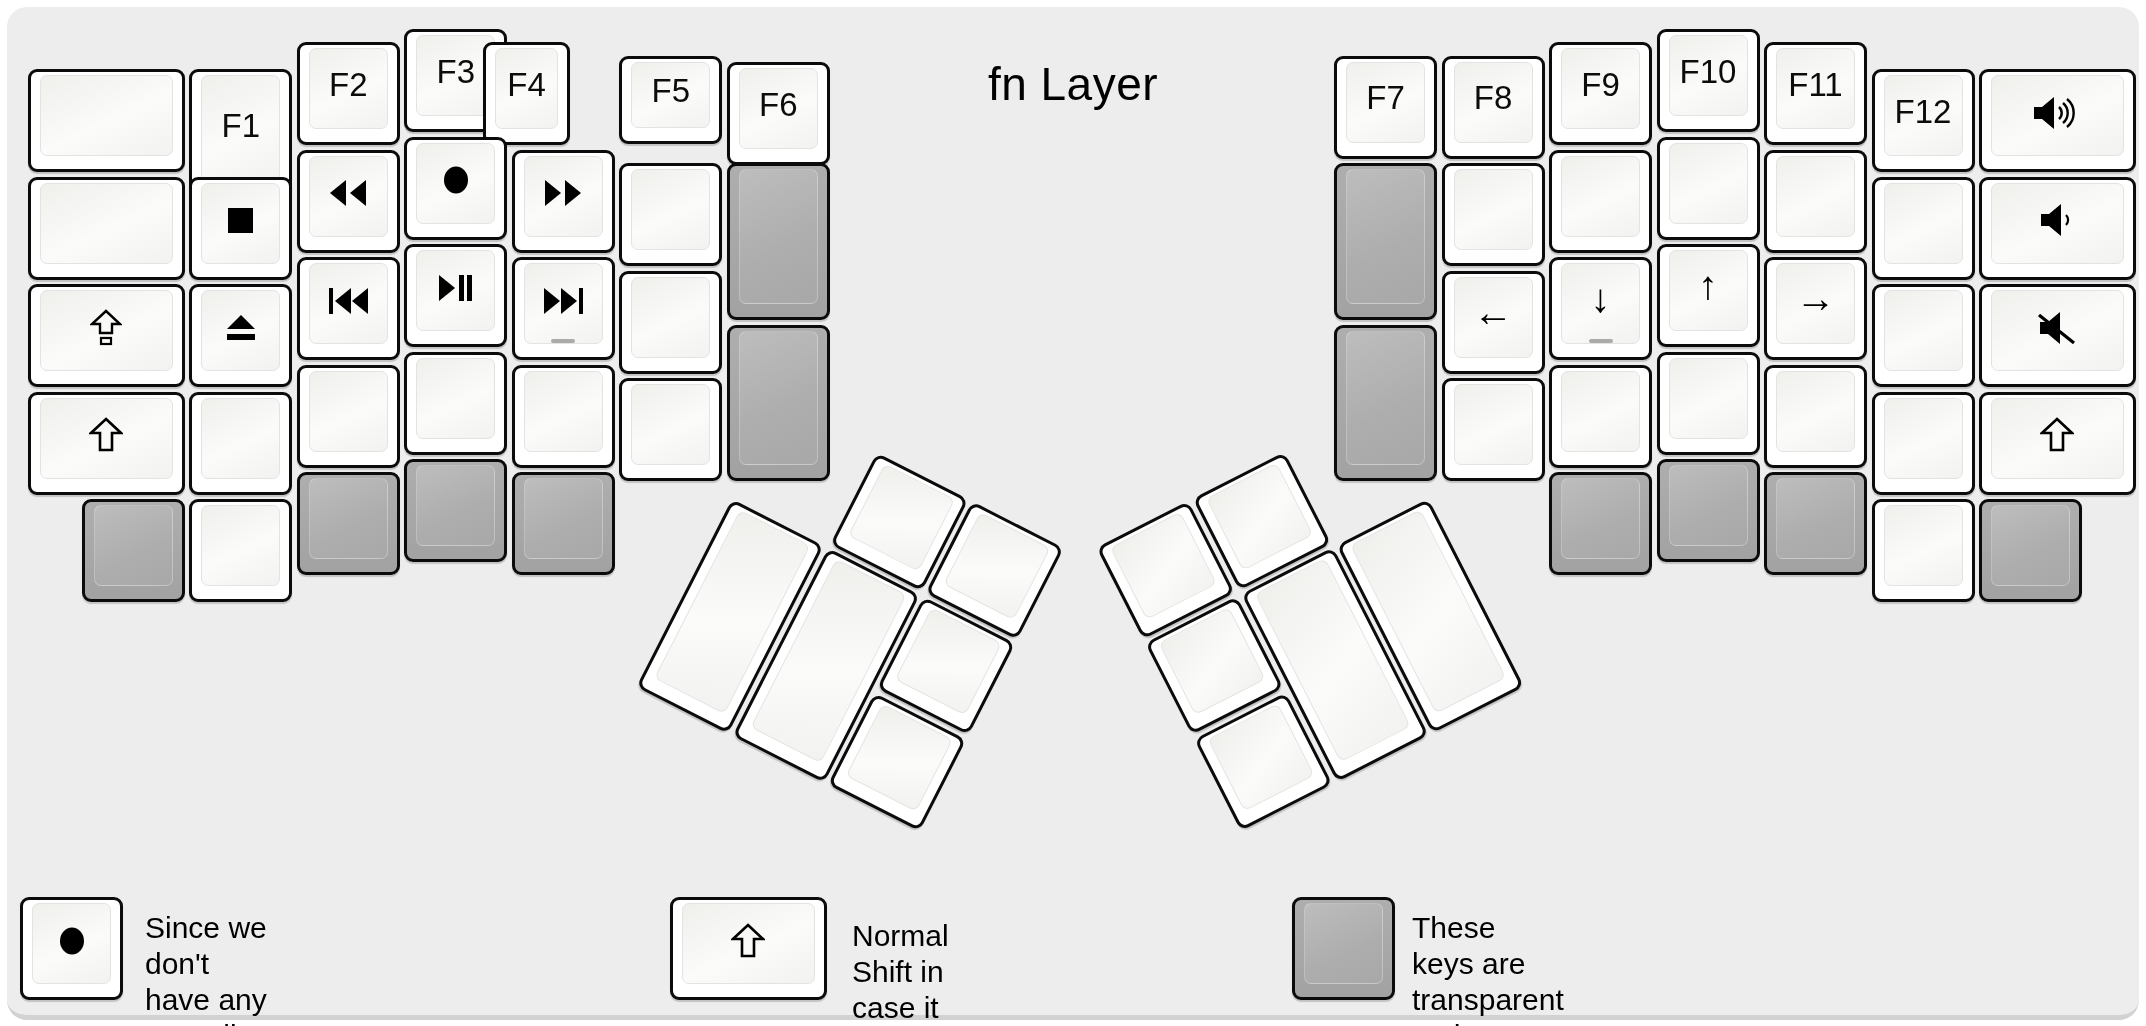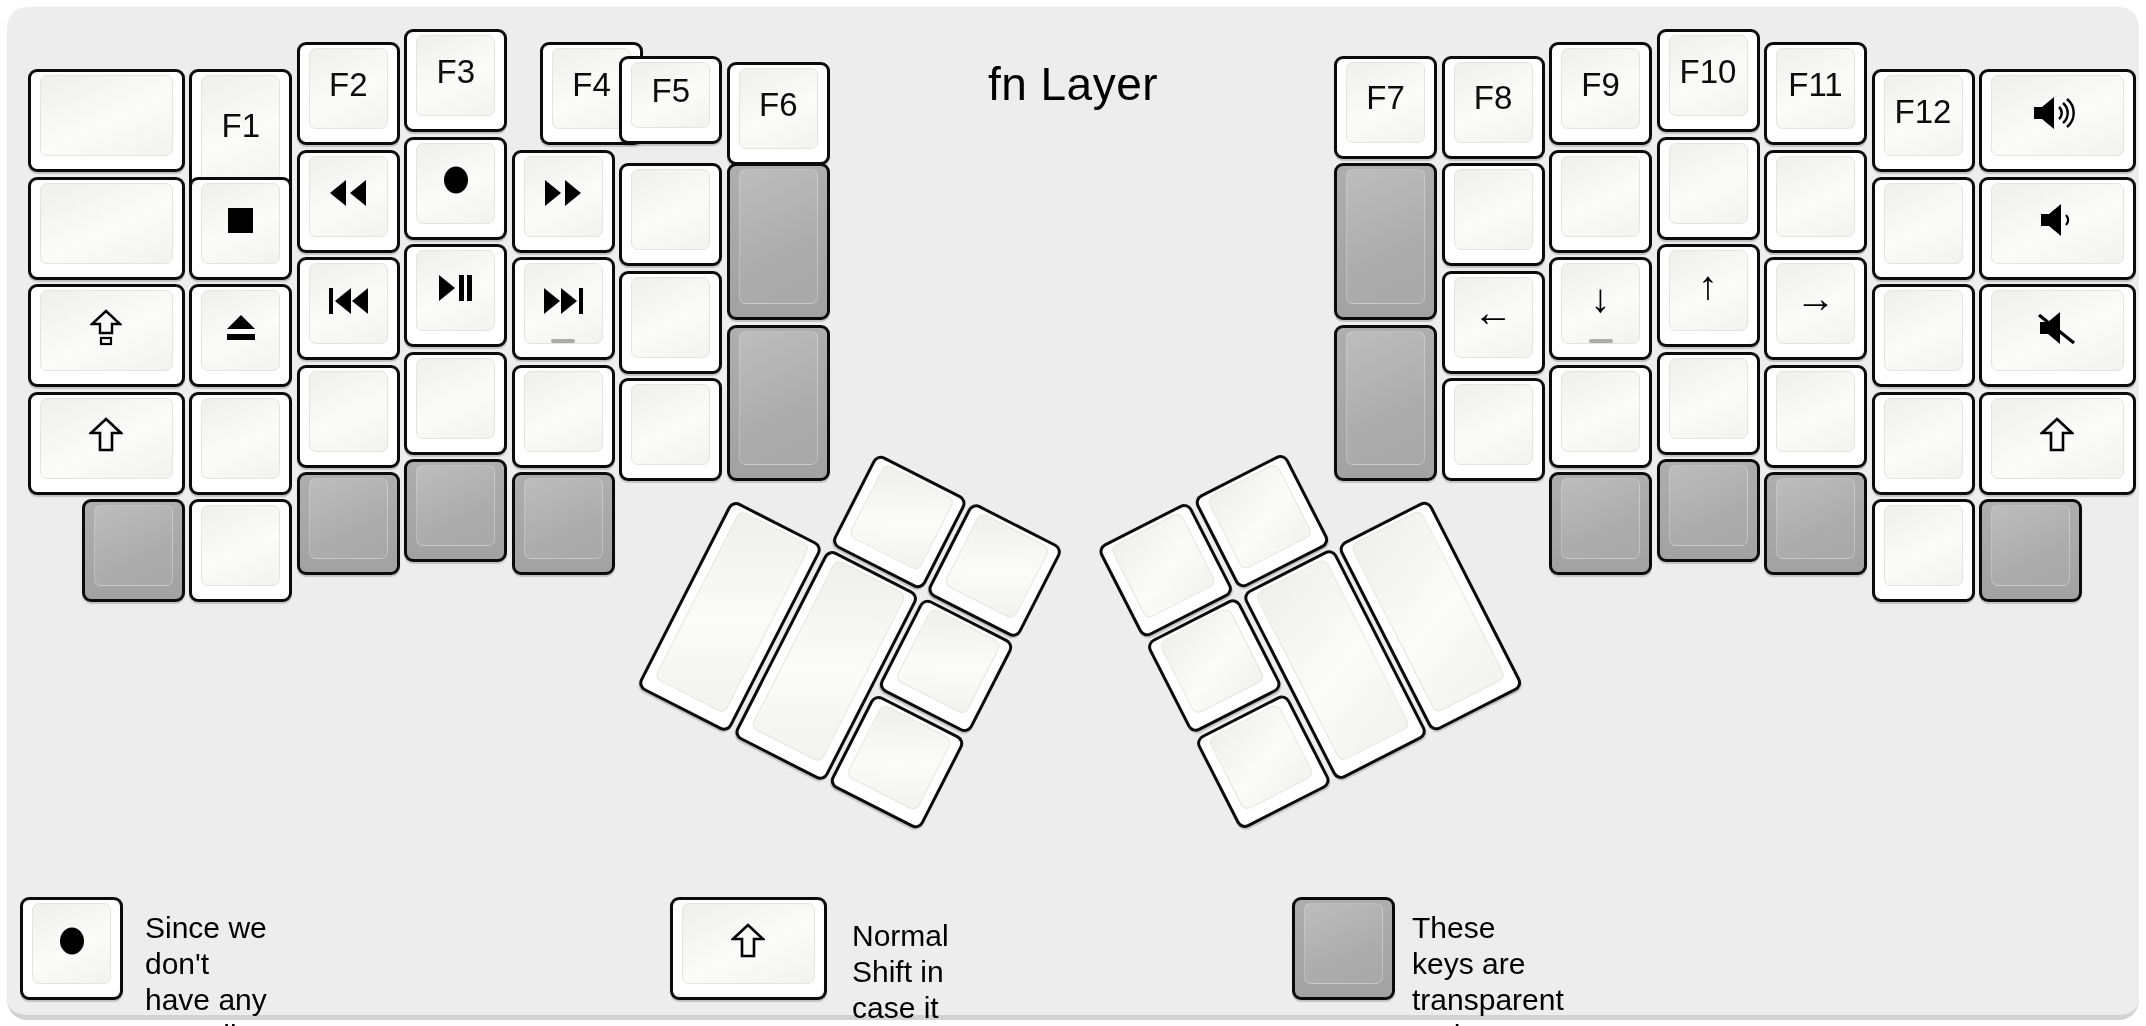--- a/index.html
+++ b/index.html
@@ -47,21 +47,21 @@
       <div class="key" style="left: 268.75px; top: 13.4375px; width: 103px; height: 103px;">
         <div class="key-top">
           <div class="key-label">F2</div>
         </div>
       </div>
       <div class="key" style="left: 376.25px; top: 0px; width: 103px; height: 103px;">
         <div class="key-top">
           <div class="key-label">F3</div>
         </div>
       </div>
-      <div class="key" style="left: 512px; top: 13.4375px; width: 103px; height: 103px;">
+      <div class="key" style="left: 455px; top: 13.4375px; width: 87px; height: 103px;">
         <div class="key-top">
           <div class="key-label">F4</div>
         </div>
       </div>
       <div class="key" style="left: 591.25px; top: 26.875px; width: 103px; height: 88px;">
         <div class="key-top">
           <div class="key-label">F5</div>
         </div>
       </div>
       <div class="key" style="left: 698.75px; top: 33px; width: 103px; height: 103px;">

